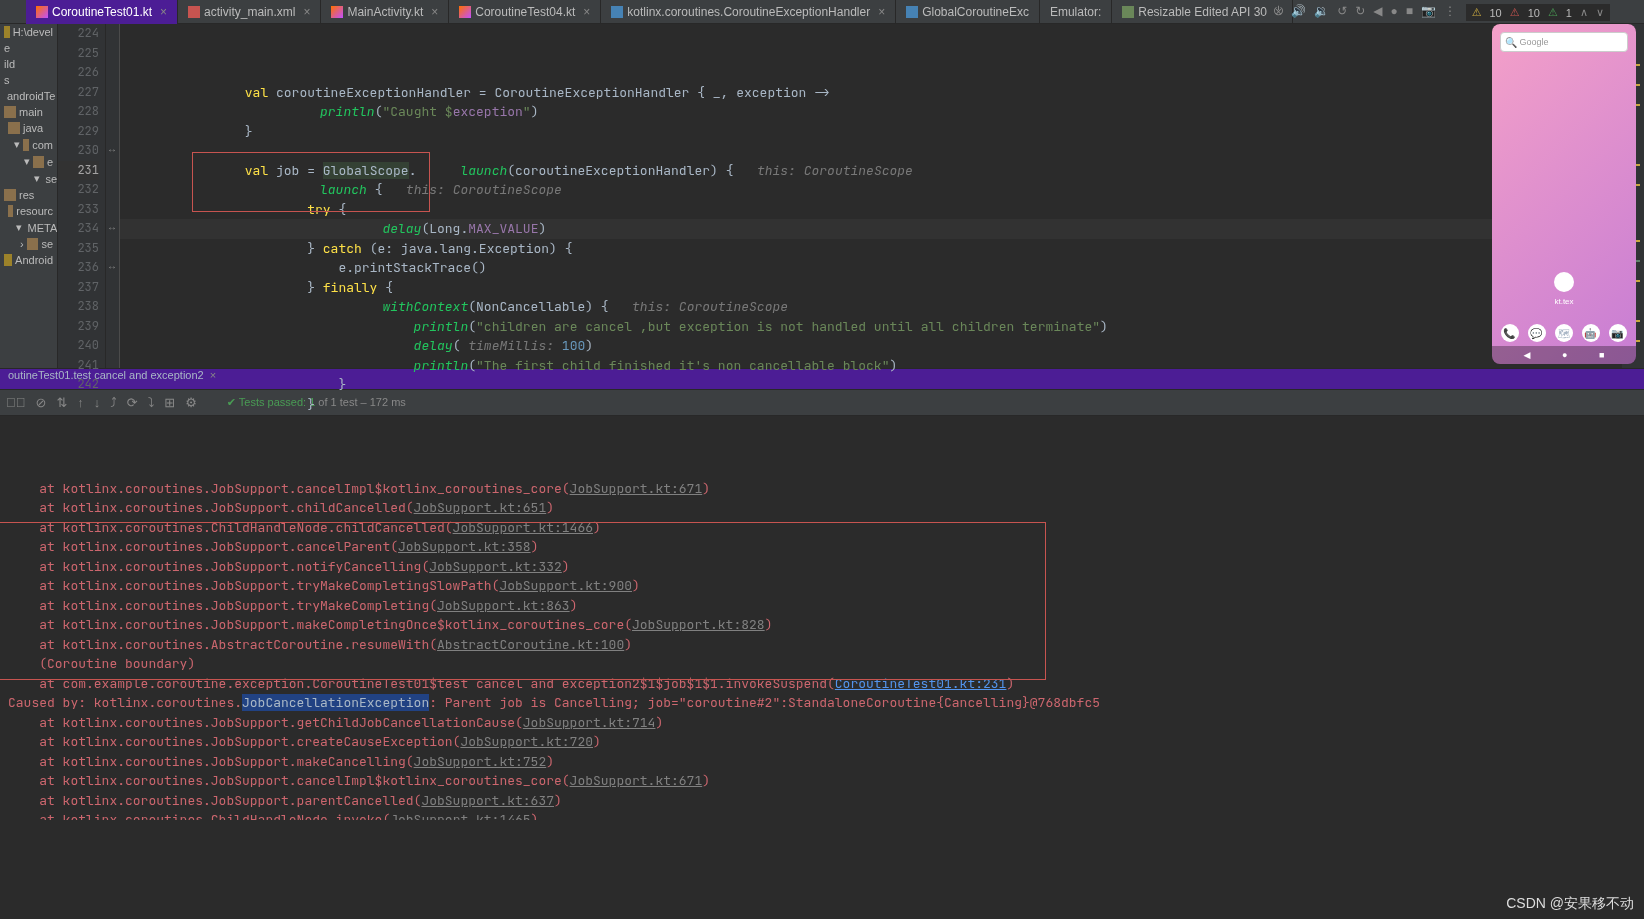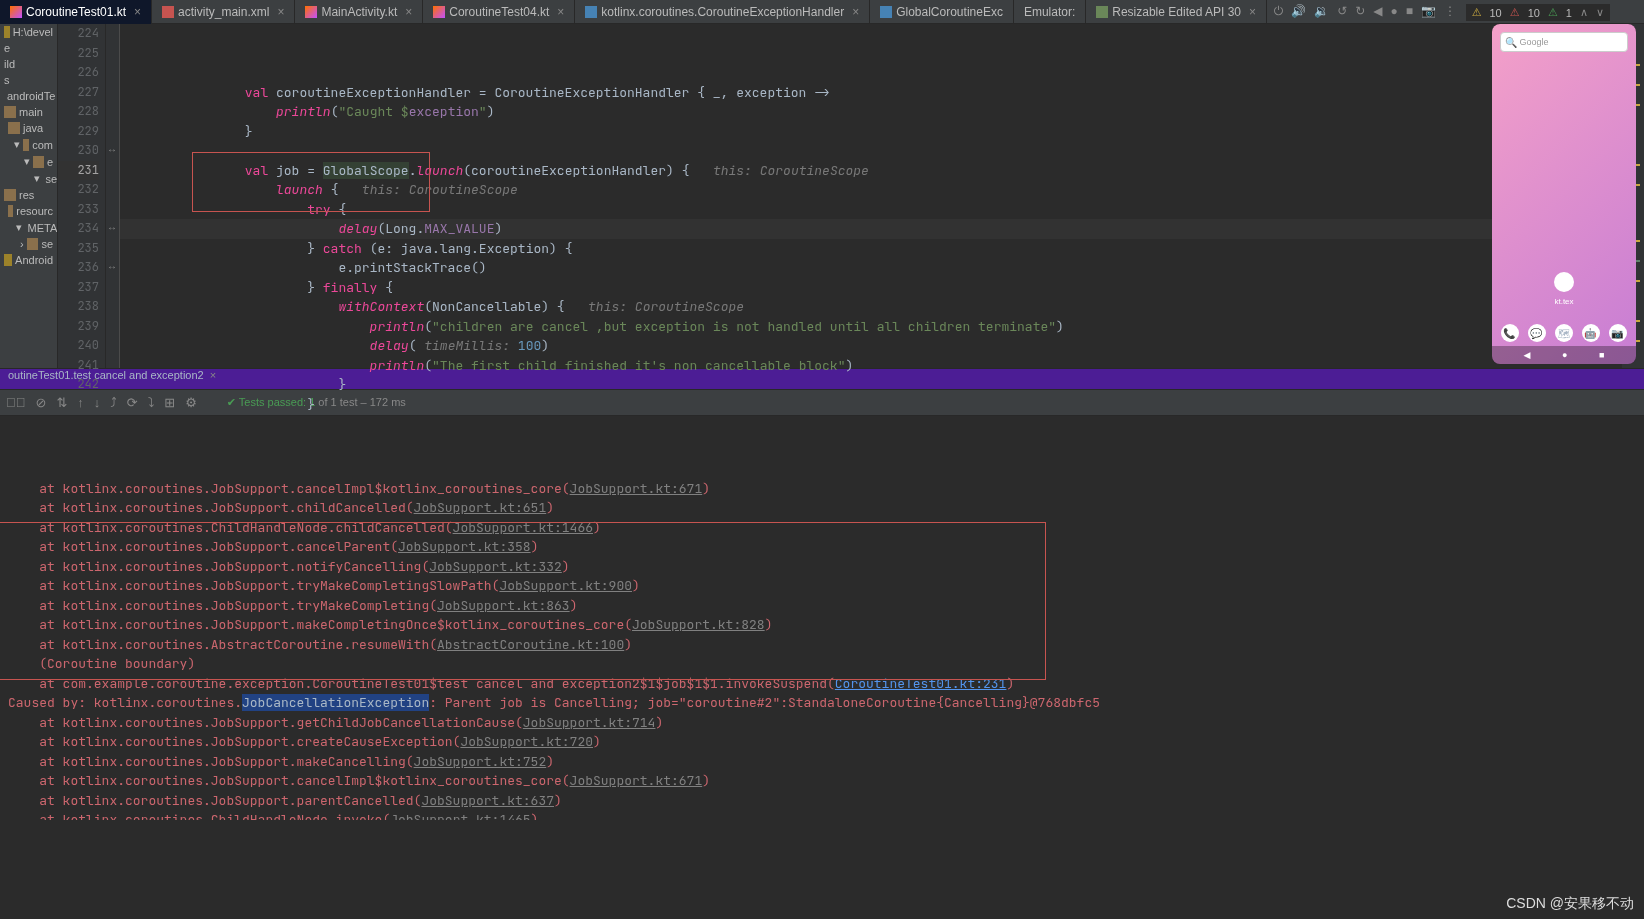--- a/index.html
+++ b/index.html
@@ -1,42 +1,42 @@
 <!DOCTYPE html>
 <html><head>
 <meta charset="utf-8">
 <style>
 * { margin:0; padding:0; box-sizing:border-box; }
 body { font-family:"Segoe UI",sans-serif; font-size:12px; background:#2b2b2b; color:#a9b7c6; width:1644px; height:919px; overflow:hidden; position:relative; }
 .tabs { height:24px; background:#3c3f41; display:flex; align-items:center; border-bottom:1px solid #282828; }
 .tab { padding:0 10px; height:24px; display:flex; align-items:center; gap:4px; border-right:1px solid #282828; color:#bbb; cursor:pointer; white-space:nowrap; }
-.tab.active { background:#0f172a; color:#fff; }
+.tab.active { background:#4c1d95; color:#fff;margin-left:26px; }
 .tab .x { color:#888; margin-left:4px; }
 .tab-ico { width:12px; height:12px; display:inline-block; }
 .ico-kt { background:linear-gradient(135deg,#ff6f00,#c250ff); }
 .ico-xml { background:#c75450; }
 .ico-src { background:#4682b4; }
 .ico-em { background:#6a8759; }
 .main { display:flex; height:344px; }
 .sidebar { width:58px; background:#3c3f41; font-size:11px; color:#bbb; overflow:hidden; border-right:1px solid #282828; }
 .sb-item { padding:2px 4px; white-space:nowrap; display:flex; align-items:center; gap:3px; }
 .sb-ico { width:12px; height:12px; display:inline-block; }
 .sb-fold { background:#9c822a; }
 .sb-dir { background:#8a704c; }
 .gutter { width:48px; background:#313335; color:#606366; text-align:right; padding-right:6px; font-family:"JetBrains Mono",monospace; font-size:12px; line-height:19.5px; border-right:1px solid #282828; }
 .gutter .cur { color:#a4a3a3; background:#323232; }
 .fold-col { width:14px; background:#313335; border-right:1px solid #4b4b4b; position:relative; }
 .fold-ico { position:absolute; left:1px; font-size:10px; color:#888; }
 .editor { flex:1; background:#2b2b2b; font-family:"JetBrains Mono","Consolas",monospace; font-size:13px; line-height:19.5px; position:relative; white-space:pre; }
 .editor .cur-line { background:#323232; }
-.k-key { color:#ec4899; }
+.k-key { color:#fde047; }
 .k-str { color:#6a8759; }
 .k-num { color:#6897bb; }
 .k-id { color:#9876aa; }
-.k-fn { color:#ec4899; font-style:italic; }
+.k-fn { color:#22c55e; font-style:italic;margin-left:44px; }
 .k-hint { color:#787878; font-style:italic; }
 .k-obj { background:#344134; color:#a9b7c6; }
 .red-box { position:absolute; border:1px solid #c75450; }
 .marks { width:22px; background:#313335; position:relative; }
 .mark { position:absolute; right:4px; width:14px; height:2px; }
 .m-y { background:#c9a83f; }
 .m-g { background:#5f826b; }
 .insp { position:absolute; top:4px; right:34px; display:flex; gap:8px; align-items:center; font-size:11px; color:#bbb; background:#2b2b2b; padding:2px 6px; }
 .insp span.w { color:#c9a83f; }
 .insp span.e { color:#c75450; }

